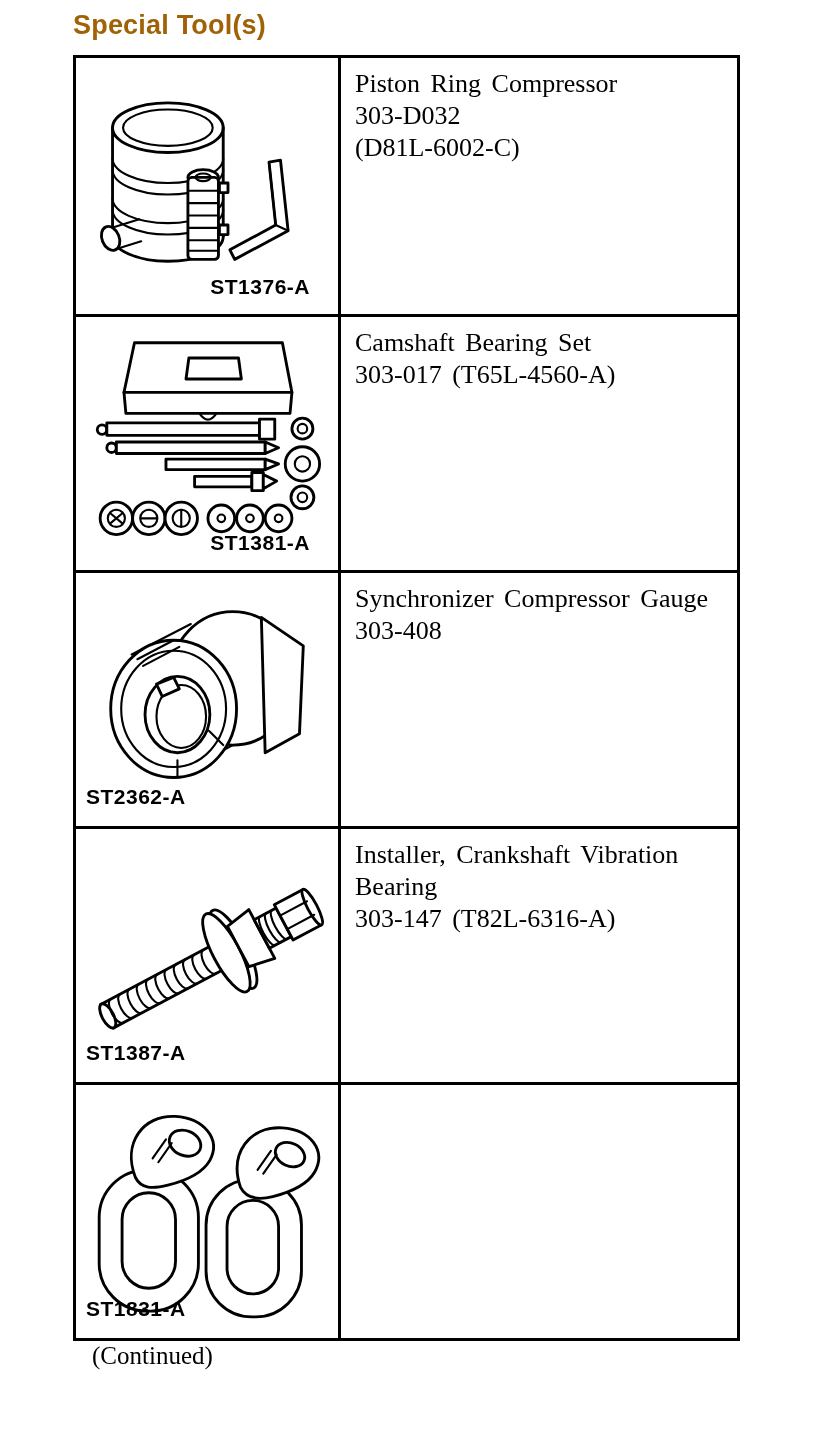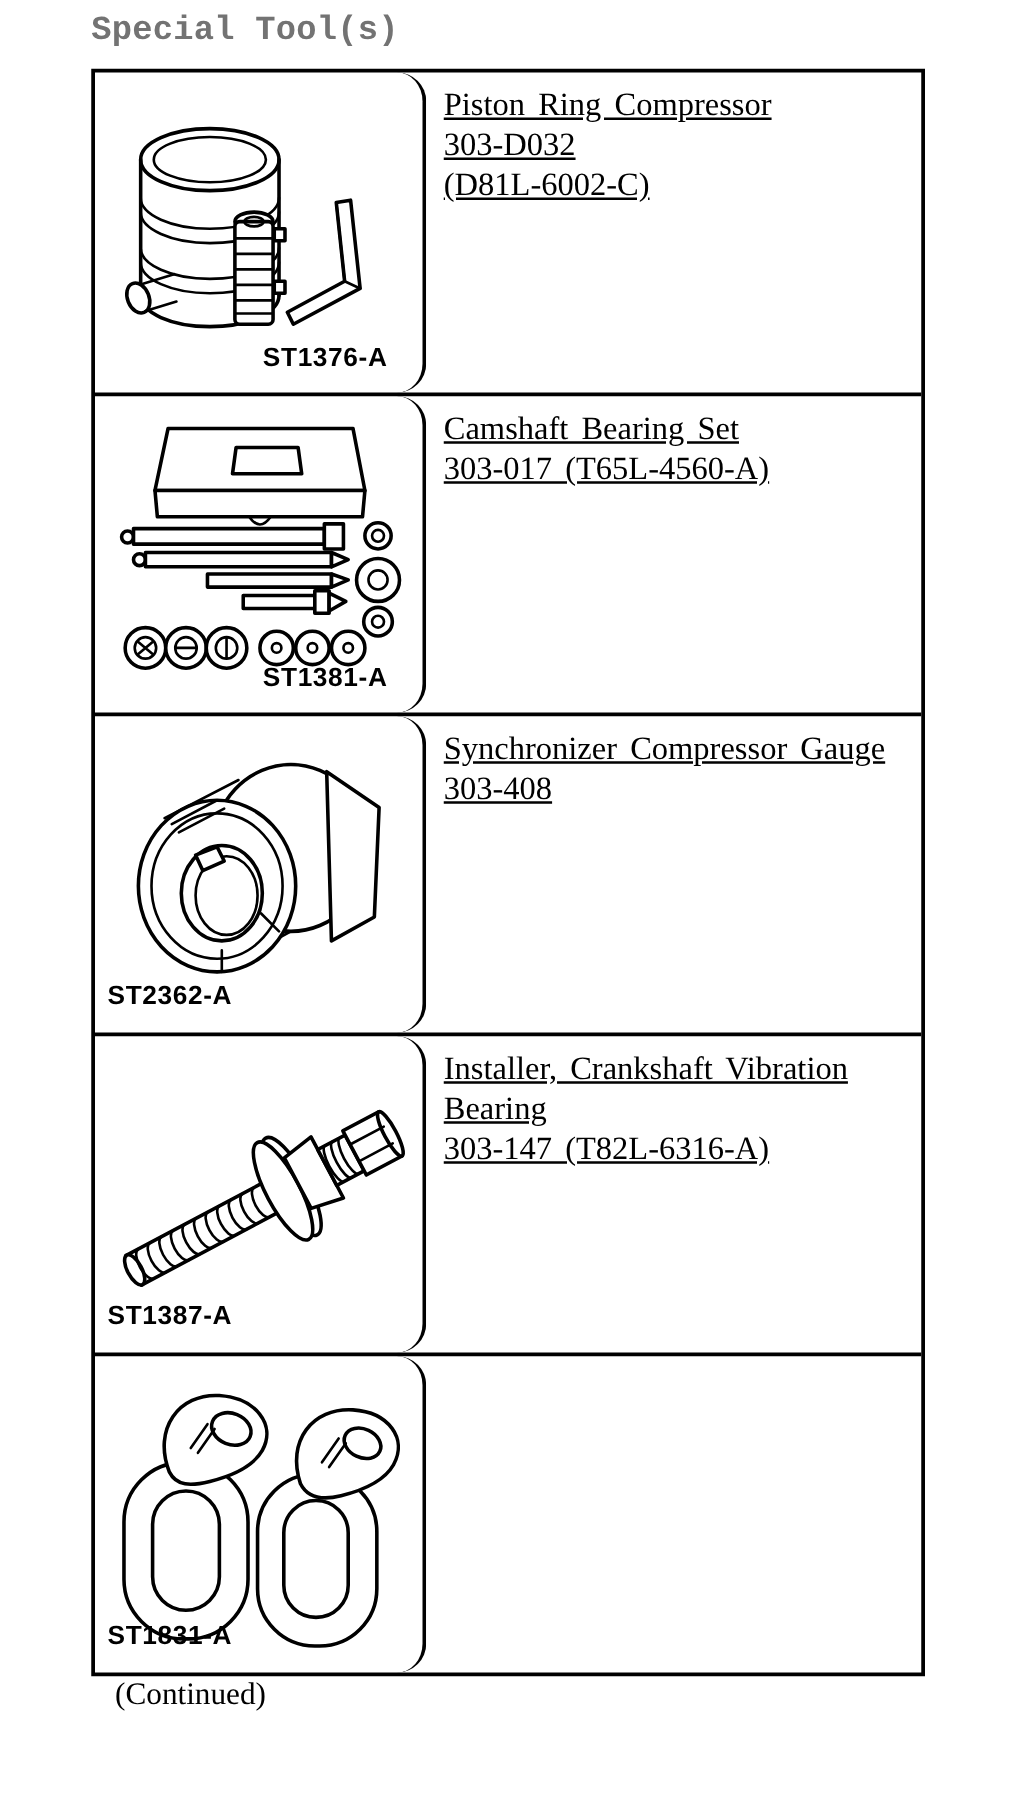--- a/index.html
+++ b/index.html
@@ -2,42 +2,42 @@
 <html><head>
 <meta charset="utf-8">
 <style>
   html,body { margin:0; padding:0; background:#ffffff; }
   #page {
     position:relative; width:816px; height:1440px; background:#ffffff;
     color:#000; overflow:hidden;
   }
   #title {
     position:absolute; left:73px; top:10px;
-    font-family:Liberation Mono, monospace;
+    font-family:Liberation Sans, sans-serif;
     font-size:27px; font-weight:bold; letter-spacing:0.2px;
-    color:#737373;
+    color:#a16207;
   }
   #tools-table {
     position:absolute; left:73px; top:55px; width:667px;
     border:3px solid #000; box-sizing:border-box; background:#fff;
   }
   .row { display:flex; height:256px; box-sizing:border-box; }
   .row + .row { border-top:3px solid #000; }
   .img-cell {
     width:262px; min-width:262px; border-right:3px solid #000;
-    box-sizing:content-box; position:relative; overflow:hidden;border-radius:23px;
+    box-sizing:content-box; position:relative; overflow:hidden;
   }
   .img-cell svg { display:block; margin:10px auto 0; }
   .text-cell {
     flex:1; padding:10px 8px 0 14px; overflow:hidden;
   }
   .desc-line {
     font-family:"Liberation Serif", serif;
     font-size:26px; line-height:32px; word-spacing:4px;
-    white-space:nowrap; color:#000;text-decoration:underline;
+    white-space:nowrap; color:#000;
   }
   .tool-id {
     position:absolute;
     font-family:"Liberation Sans", sans-serif;
     font-size:21px; font-weight:bold; letter-spacing:0.5px; color:#000;
   }
   .tid-right { right:28px; bottom:15px; }
   .tid-left  { left:10px;  bottom:17px; }
   #continued {
     position:absolute; left:76px; top:1342px;

